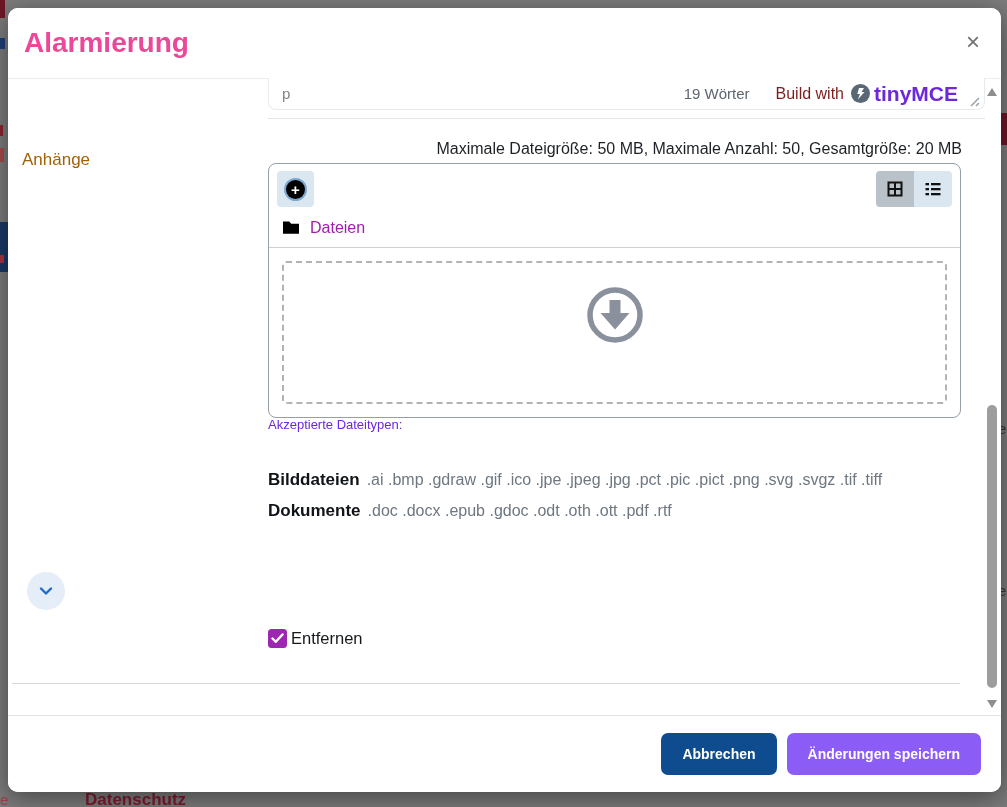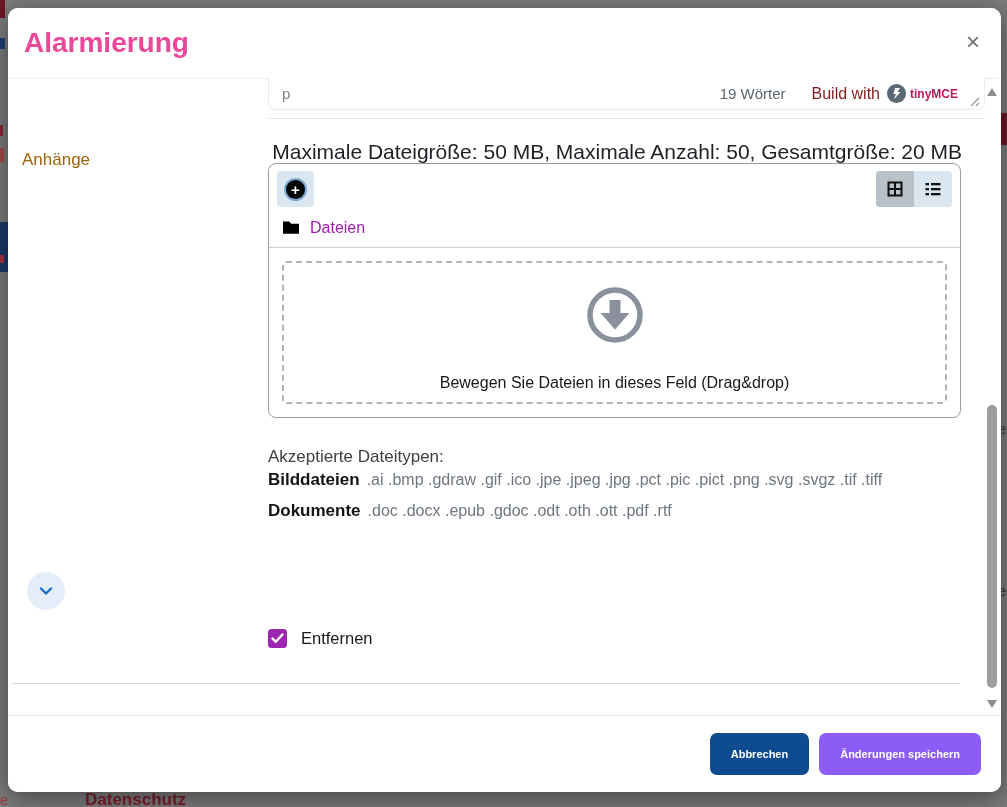--- a/index.html
+++ b/index.html
@@ -26,68 +26,68 @@
     color:#717171;font-size:24px;line-height:26px;text-align:center;cursor:pointer;font-family:inherit;}
   
   .tiny-bar{position:absolute;left:260px;top:70px;width:717px;height:32px;box-sizing:border-box;
     border:1px solid #e8eaec;border-top:none;border-radius:0 0 8px 8px;
     display:flex;align-items:center;padding:0 26px 0 13px;background:#fff;}
   .tiny-path{font-size:15px;color:#7d858d;}
   .tiny-right{margin-left:auto;display:flex;align-items:center;}
   .tiny-words{font-size:15px;color:#5d6670;margin-right:26px;}
   .tiny-build{font-size:16px;color:#7f1d1d;margin-right:7px;}
   .tiny-logo{width:19px;height:19px;margin-right:4px;display:block;}
-  .tiny-brand{font-size:12px;font-weight:bold;color:#be185d;}
+  .tiny-brand{font-size:21px;font-weight:bold;color:#6d28d9;}
   .tiny-resize{position:absolute;right:4px;bottom:2px;}
   .editor-line{position:absolute;left:260px;top:110px;width:717px;border-top:1px solid #e5e5e5;}
   
   .attach-label{position:absolute;left:14px;top:142px;font-size:17px;color:#a16207;}
-  .limits{position:absolute;left:260px;top:132px;width:694px;text-align:right;font-size:21px;color:#1d2125;}
+  .limits{position:absolute;left:260px;top:132px;width:694px;text-align:right;font-size:16px;color:#1d2125;}
   
   .filebox{position:absolute;left:260px;top:155px;width:693px;height:255px;box-sizing:border-box;
     border:1px solid #969ea7;border-radius:8px;background:#fff;}
   .add-btn{position:absolute;left:8px;top:7px;width:37px;height:36px;background:#dbe7f0;border:none;border-radius:4px;
     display:flex;align-items:center;justify-content:center;cursor:pointer;padding:0;}
   .add-circle{width:19px;height:19px;border-radius:50%;background:#000;color:#fff;font-size:15px;font-weight:bold;
     line-height:19px;text-align:center;box-shadow:0 0 0 2px rgba(49,116,186,.55);}
   .view-group{position:absolute;right:8px;top:7px;display:flex;}
   .view-btn{width:38px;height:36px;border:none;display:flex;align-items:center;justify-content:center;cursor:pointer;padding:0;}
   .view-grid{background:#b9c2c9;border-radius:4px 0 0 4px;}
   .view-list{background:#dbe7f0;border-radius:0 4px 4px 0;}
   .fb-breadcrumb{position:absolute;left:0;top:44px;right:0;height:40px;box-sizing:border-box;
     border-bottom:1px solid #cfcfcf;display:flex;align-items:center;padding-left:13px;gap:10px;}
   .folder-link{font-size:16px;color:#a21caf;text-decoration:none;cursor:pointer;}
   .fb-dropzone{position:absolute;left:13px;right:13px;top:97px;bottom:13px;border:2px dashed #b3b3b3;border-radius:4px;cursor:pointer;}
   .dz-icon{position:absolute;left:50%;top:20px;transform:translateX(-50%);}
   .dz-text{position:absolute;left:0;right:0;bottom:10px;text-align:center;font-size:16px;color:#16191c;}
   
-  .accepted{position:absolute;left:260px;top:439px;font-size:17px;color:#404040;}
+  .accepted{position:absolute;left:260px;top:409px;font-size:13px;color:#6d28d9;}
   .typerow{position:absolute;left:260px;font-size:16px;}
   .type-label{font-weight:bold;font-size:17px;color:#101317;margin-right:7px;}
   .type-ext{font-size:16px;color:#6e7780;}
   
   .dzone-toggle{position:absolute;left:19px;top:564px;width:38px;height:38px;border-radius:50%;background:#e4edf8;
     border:none;display:flex;align-items:center;justify-content:center;cursor:pointer;padding:0;}
   .dzone-heading{position:absolute;left:80px;top:566px;font-size:29px;font-weight:bold;color:#9e1b34;cursor:pointer;}
   .chk{position:absolute;left:260px;top:621px;width:19px;height:19px;background:#9c27b0;border-radius:3.5px;
     display:flex;align-items:center;justify-content:center;cursor:pointer;}
-  .chk-label{position:absolute;left:293px;top:621px;font-size:16.5px;line-height:19px;color:#16191c;}
+  .chk-label{position:absolute;left:283px;top:621px;font-size:16.5px;line-height:19px;color:#16191c;}
   .divider{position:absolute;left:4px;top:675px;width:948px;border-top:1px solid #d8d8d8;}
   
   .sb{position:absolute;right:2px;top:72px;width:13px;height:633px;}
   .sb-up{position:absolute;top:8px;left:1px;width:0;height:0;cursor:pointer;
     border-left:5.5px solid transparent;border-right:5.5px solid transparent;border-bottom:8px solid #8e8e8e;}
   .sb-thumb{position:absolute;top:325px;left:1px;width:10px;height:283px;background:#9d9d9d;border-radius:5px;cursor:pointer;}
   .sb-down{position:absolute;top:620px;left:1px;width:0;height:0;cursor:pointer;
     border-left:5.5px solid transparent;border-right:5.5px solid transparent;border-top:8px solid #8e8e8e;}
   
   .modal-footer{position:absolute;left:0;right:0;top:707px;height:77px;box-sizing:border-box;background:#fff;
     border-top:1px solid #e3e3e3;border-radius:0 0 10px 10px;
     display:flex;align-items:center;justify-content:flex-end;gap:10px;padding-right:20px;}
-  .btn{height:42px;border:none;border-radius:7px;font-size:11px;font-weight:bold;color:#fff;
+  .btn{height:42px;border:none;border-radius:7px;font-size:14px;font-weight:bold;color:#fff;
     padding:0 21px;cursor:pointer;font-family:inherit;}
   .btn-cancel{background:#0f4c8f;}
   .btn-save{background:#8b5cf6;}
 </style>
 </head>
 <body>
 
 <div class="frag" style="left:0;top:0;width:5px;height:18px;background:#6e1626;"></div>
 <div class="frag" style="left:0;top:38px;width:5px;height:11px;background:#1f3f77;"></div>
 <div class="frag" style="left:0;top:125px;width:3px;height:11px;background:#8c2433;"></div>
@@ -152,21 +152,20 @@
       <svg width="18" height="15" viewBox="0 0 18 15">
         <path d="M1 1.5 h6.2 l2 2.3 h7.8 v10 h-16 z" fill="#000"></path>
       </svg>
       <a class="folder-link">Dateien</a>
     </div>
     <div class="fb-dropzone">
       <svg class="dz-icon" width="64" height="64" viewBox="0 0 64 64">
         <circle cx="32" cy="32" r="25" fill="none" stroke="#8a919c" stroke-width="5.5"></circle>
         <path d="M26.5 17 h11 v13 h9 L32 46.5 L17.5 30 h9 Z" fill="#8a919c"></path>
       </svg>
-      <div class="dz-text">Bewegen Sie Dateien in dieses Feld (Drag&amp;drop)</div>
     </div>
   </div>
 
   <span class="accepted">Akzeptierte Dateitypen:</span>
 
   <div class="typerow" style="top:493px;">
     <span class="type-label">Dokumente</span><span class="type-ext">.doc .docx .epub .gdoc .odt .oth .ott .pdf .rtf</span>
   </div>
   <div class="typerow" style="top:462px;">
     <span class="type-label">Bilddateien</span><span class="type-ext">.ai .bmp .gdraw .gif .ico .jpe .jpeg .jpg .pct .pic .pict .png .svg .svgz .tif .tiff</span>

